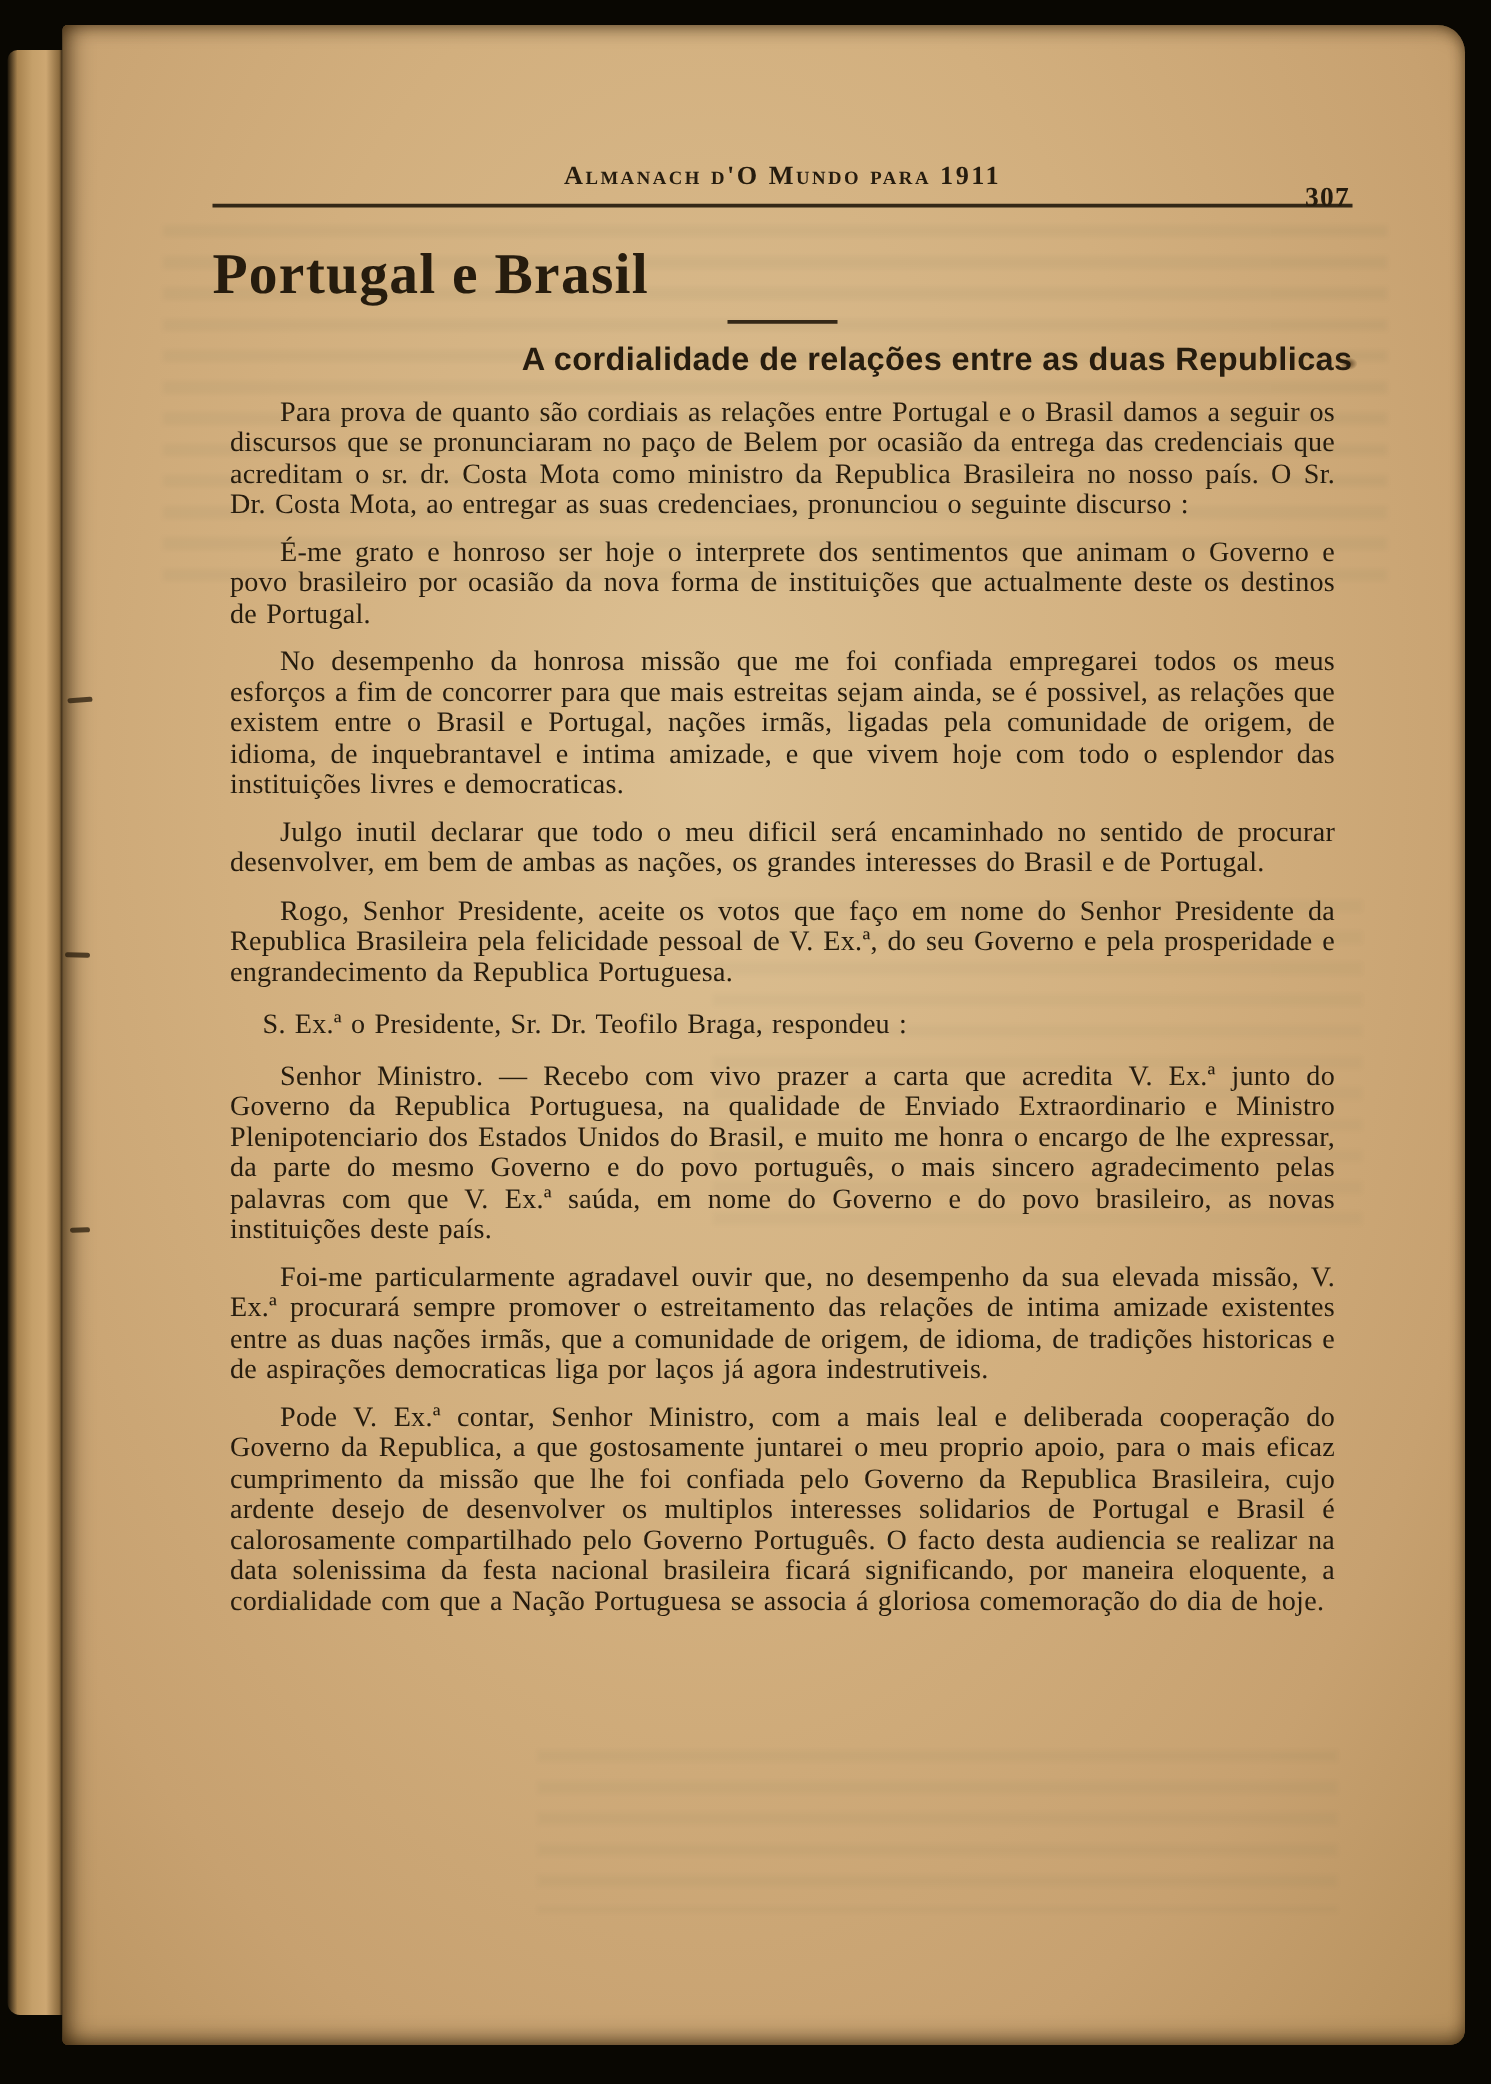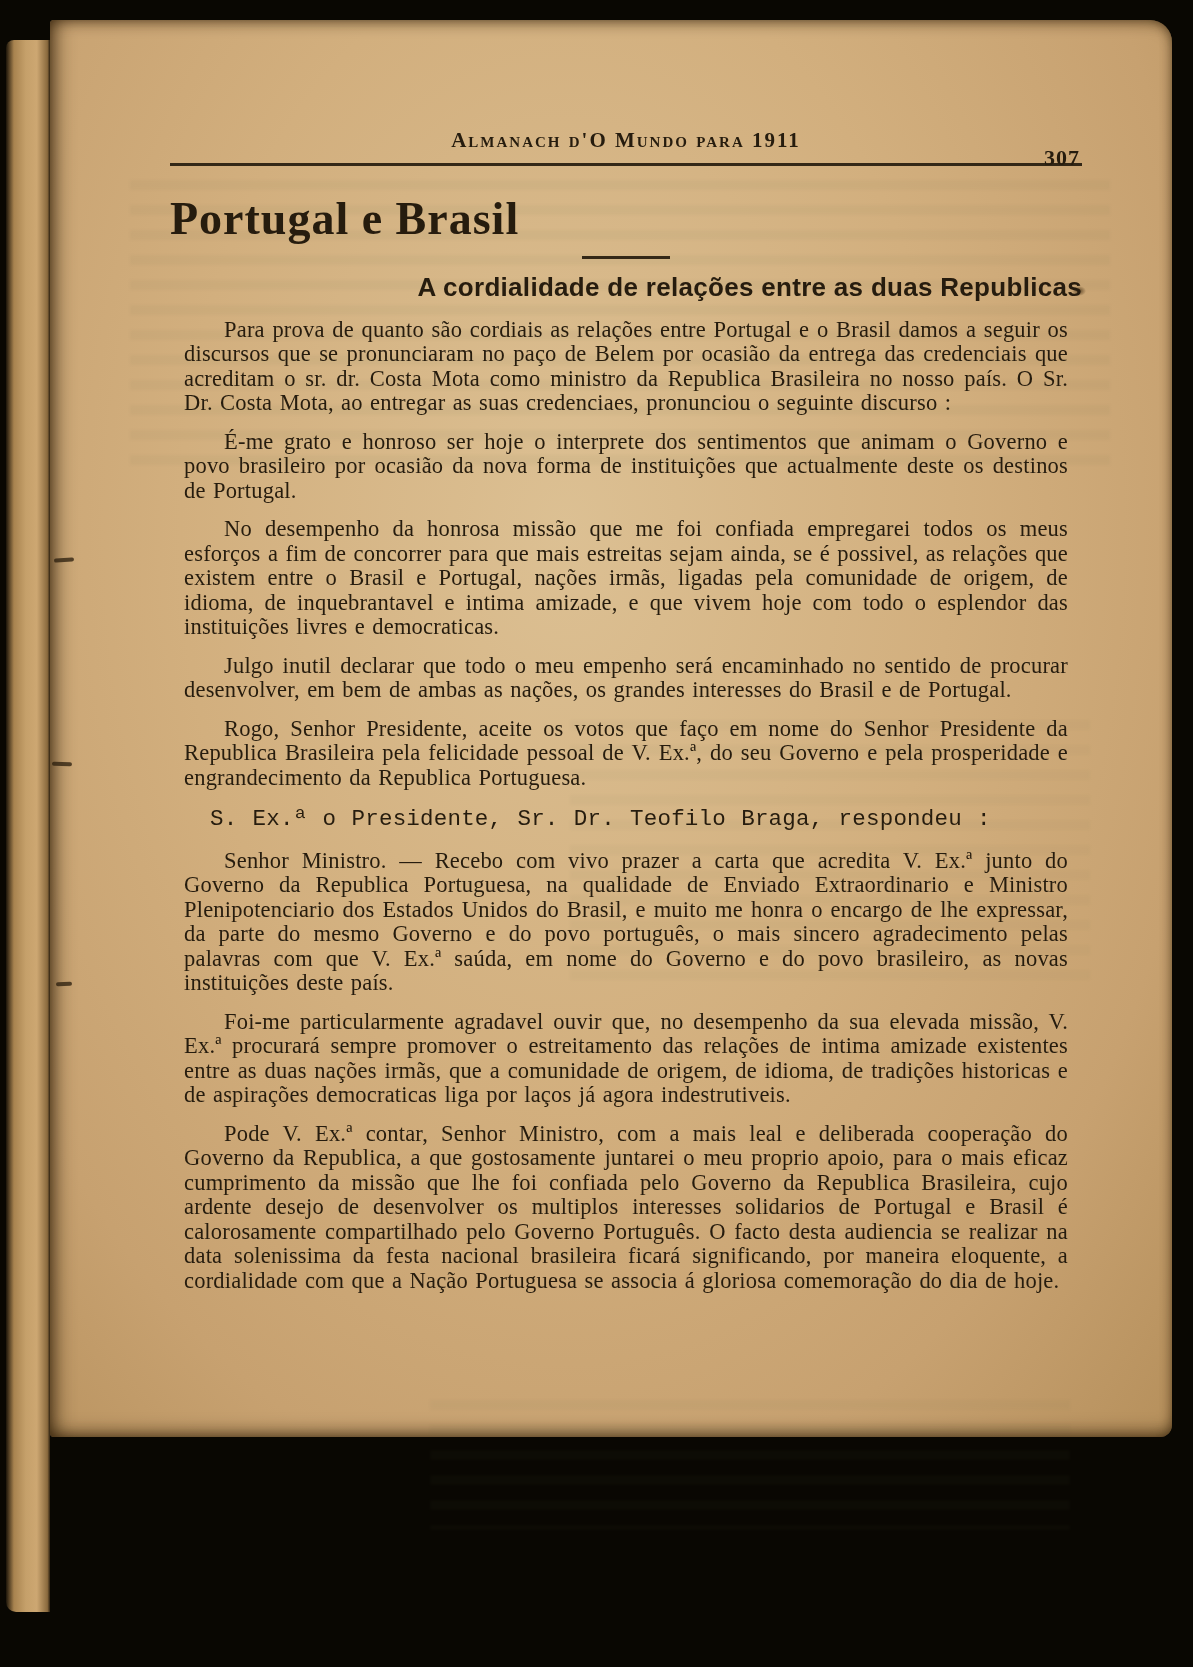--- a/index.html
+++ b/index.html
@@ -17,21 +17,21 @@
     font-family:"Liberation Serif", serif;
   }
   
   .edge-pages{
     position:absolute;left:6px;top:40px;width:44px;height:1572px;
     background:linear-gradient(90deg,#1d1509 0%,#a8834f 18%,#c5a06a 45%,#cda772 70%,#8a6a3e 94%,#2e2110 100%);
     border-radius:8px 0 0 10px;
   }
   
   .page{
-    position:absolute;left:50px;top:20px;width:1122px;height:1417px;
+    position:absolute;left:50px;top:20px;width:1122px;height:1616px;
     background:
       radial-gradient(ellipse at 46% 36%, var(--paper-light) 0%, var(--paper) 45%, #c7a170 76%, var(--paper-dark) 100%);
     border-radius:4px 22px 12px 4px;
     box-shadow:
       inset 12px 0 20px -8px rgba(48,30,8,.8),
       inset -5px 0 12px -5px rgba(48,30,8,.45),
       inset 0 9px 16px -9px rgba(48,30,8,.6),
       inset 0 -12px 18px -9px rgba(48,30,8,.65);
   }
   
@@ -54,21 +54,21 @@
     font-variant:small-caps;letter-spacing:2px;font-weight:bold;}
   .page-number{position:absolute;right:2px;top:1px;font-size:22px;font-weight:bold;letter-spacing:1px;margin-top:16px;}
   .header-rule{height:3px;background:var(--ink);margin-top:10px;opacity:.92;}
   .title{font-size:46px;line-height:1.08;margin:28px 0 0;font-weight:bold;letter-spacing:1px;}
   .title-rule{width:88px;height:3px;background:var(--ink);margin:12px auto 13px;opacity:.92;}
   .subtitle{font-family:"Liberation Sans", sans-serif;font-size:26px;font-weight:bold;
     text-align:right;margin:0 0 15px;letter-spacing:.3px;}
   p{font-size:22.5px;line-height:24.5px;text-align:justify;text-indent:40px;margin:14px;
     letter-spacing:.2px;word-spacing:1.5px;}
   .intro{margin-bottom:13px;}
-  .interlude{margin:17px 0;font-family:Liberation Mono, monospace;}
+  .interlude{margin:17px 0;}
 </style>
 </head>
 <body>
 
 <div class="edge-pages"></div>
 
 <div class="page">
   <div class="smudge s1"></div>
   <div class="smudge s2"></div>
   <div class="smudge s3"></div>
@@ -87,21 +87,21 @@
 
     <h1 class="title">Portugal e Brasil</h1>
     <div class="title-rule"></div>
     <h2 class="subtitle">A cordialidade de relações entre as duas Republicas</h2>
 
     <p class="intro">Para prova de quanto são cordiais as relações entre Portugal e o Brasil damos a seguir os discursos que se pronunciaram no paço de Belem por ocasião da entrega das credenciais que acreditam o sr. dr. Costa Mota como ministro da Republica Brasileira no nosso país. O Sr. Dr. Costa Mota, ao entregar as suas credenciaes, pronunciou o seguinte discurso :</p>
 
     <div class="speech">
       <p>É-me grato e honroso ser hoje o interprete dos sentimentos que animam o Governo e povo brasileiro por ocasião da nova forma de instituições que actualmente deste os destinos de Portugal.</p>
       <p>No desempenho da honrosa missão que me foi confiada empregarei todos os meus esforços a fim de concorrer para que mais estreitas sejam ainda, se é possivel, as relações que existem entre o Brasil e Portugal, nações irmãs, ligadas pela comunidade de origem, de idioma, de inquebrantavel e intima amizade, e que vivem hoje com todo o esplendor das instituições livres e democraticas.</p>
-      <p>Julgo inutil declarar que todo o meu empenho será encaminhado no sentido de procurar desenvolver, em bem de ambas as nações, os grandes interesses do Brasil e de Portugal.</p>
+      <p>Julgo inutil declarar que todo o meu dificil será encaminhado no sentido de procurar desenvolver, em bem de ambas as nações, os grandes interesses do Brasil e de Portugal.</p>
       <p>Rogo, Senhor Presidente, aceite os votos que faço em nome do Senhor Presidente da Republica Brasileira pela felicidade pessoal de V. Ex.ª, do seu Governo e pela prosperidade e engrandecimento da Republica Portuguesa.</p>
     </div>
 
     <p class="interlude">S. Ex.ª o Presidente, Sr. Dr. Teofilo Braga, respondeu :</p>
 
     <div class="speech">
       <p>Senhor Ministro. — Recebo com vivo prazer a carta que acredita V. Ex.ª junto do Governo da Republica Portuguesa, na qualidade de Enviado Extraordinario e Ministro Plenipotenciario dos Estados Unidos do Brasil, e muito me honra o encargo de lhe expressar, da parte do mesmo Governo e do povo português, o mais sincero agradecimento pelas palavras com que V. Ex.ª saúda, em nome do Governo e do povo brasileiro, as novas instituições deste país.</p>
       <p>Foi-me particularmente agradavel ouvir que, no desempenho da sua elevada missão, V. Ex.ª procurará sempre promover o estreitamento das relações de intima amizade existentes entre as duas nações irmãs, que a comunidade de origem, de idioma, de tradições historicas e de aspirações democraticas liga por laços já agora indestrutiveis.</p>
       <p>Pode V. Ex.ª contar, Senhor Ministro, com a mais leal e deliberada cooperação do Governo da Republica, a que gostosamente juntarei o meu proprio apoio, para o mais eficaz cumprimento da missão que lhe foi confiada pelo Governo da Republica Brasileira, cujo ardente desejo de desenvolver os multiplos interesses solidarios de Portugal e Brasil é calorosamente compartilhado pelo Governo Português. O facto desta audiencia se realizar na data solenissima da festa nacional brasileira ficará significando, por maneira eloquente, a cordialidade com que a Nação Portuguesa se associa á gloriosa comemoração do dia de hoje.</p>
     </div>

